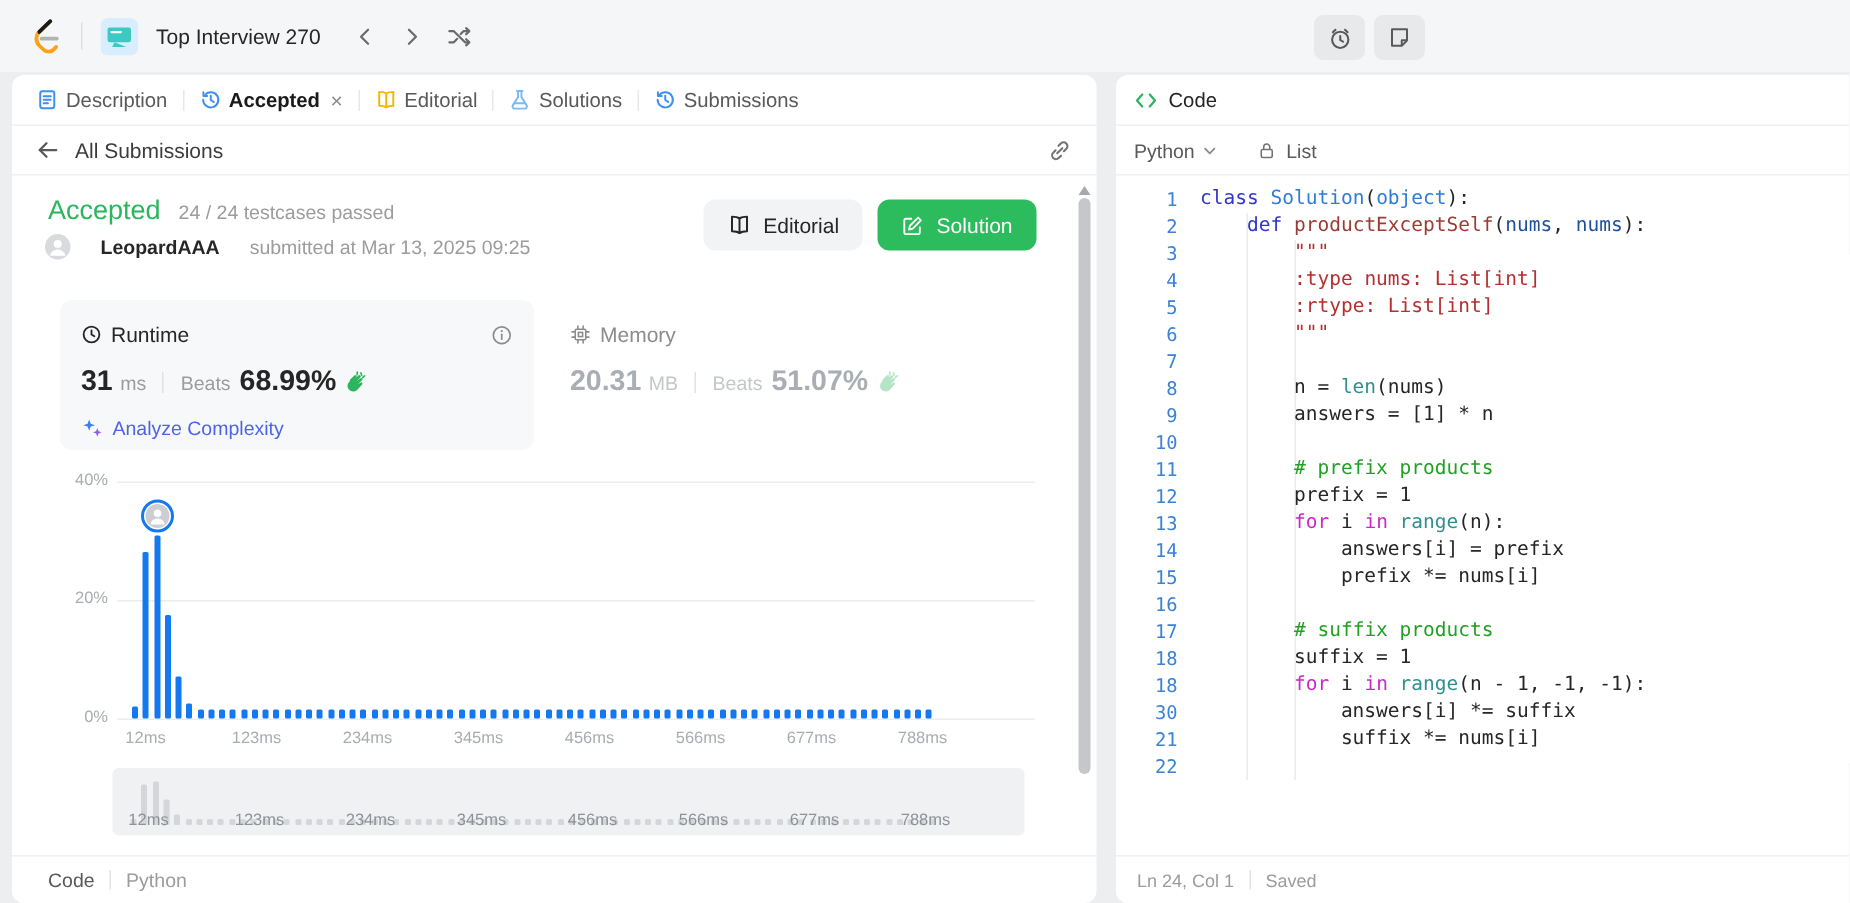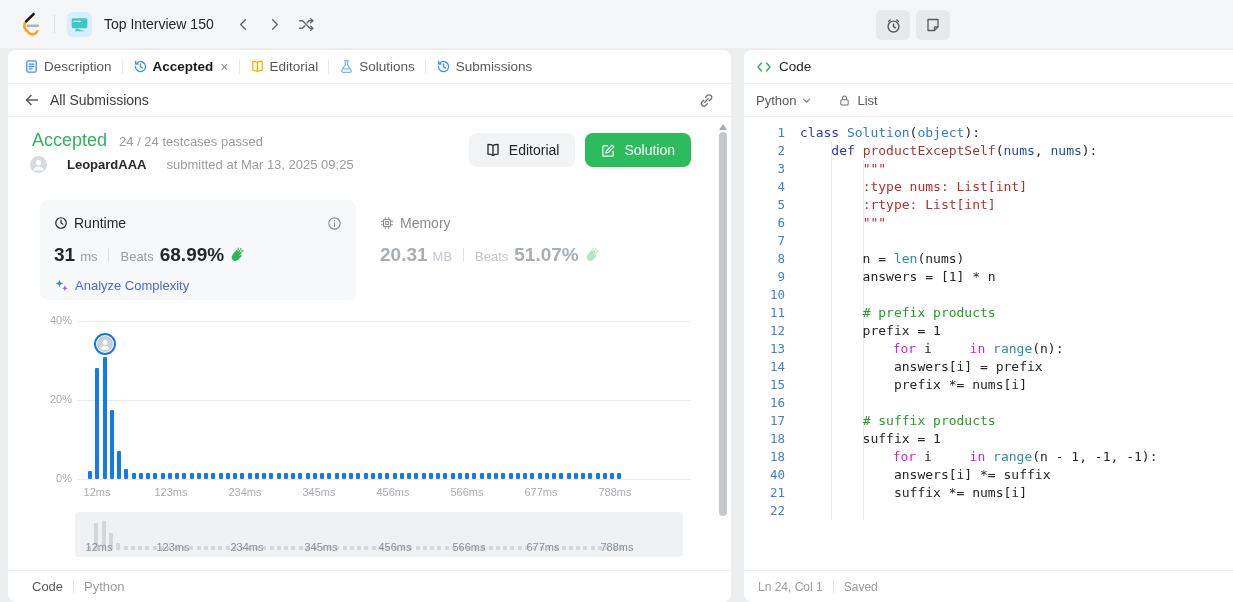--- a/index.html
+++ b/index.html
@@ -102,21 +102,21 @@
   .lang-select { display:flex; align-items:center; gap:5px; cursor:pointer; font-size:13px; }
   .auto-ind { display:flex; align-items:center; gap:6px; margin-left:26px; font-size:13px; cursor:pointer; }
 
   .code-area { position:absolute; left:0; top:67px; right:0; bottom:82px; overflow:hidden; font-family:"DejaVu Sans Mono", monospace; font-size:13px; cursor:text; }
   .code-lines { position:absolute; left:0; top:7px; right:0; }
   .code-line { display:flex; height:18px; line-height:18px; position:relative; }
   .ln { width:41px; text-align:right; color:#3c82d6; font-size:12.5px; flex:0 0 auto; }
   .ct { margin-left:15px; white-space:pre; }
   .tok-d { color:#262626; } .tok-k { color:#2f36c9; } .tok-c { color:#2e7cd6; }
   .tok-f { color:#9a3b34; } .tok-p { color:#1c4f9c; } .tok-s { color:#b62f2f; }
-  .tok-m { color:#22a022; } .tok-t { color:#ca29c9;margin-left:30px; } .tok-b { color:#2f9090; }
+  .tok-m { color:#22a022; } .tok-t { color:#ca29c9; } .tok-b { color:#2f9090; }
   .tok-n { color:#262626; }
   .indent-guide { position:absolute; width:1px; background:#ebebeb; }
 
   .code-status { position:absolute; left:0; right:0; top:520px; height:32px; border-top:1px solid #f0f0f0; display:flex; align-items:center; gap:10px; padding:0 14px; color:#9c9c9c; font-size:12px;text-align:right; }
 </style>
 </head>
 <body>
 
 <div class="topbar">
   <div class="topbar-left">
@@ -129,21 +129,21 @@
     </span>
     <span class="tb-divider"></span>
     <span class="icon plist-icon">
       <svg width="25" height="25" viewBox="0 0 24 24">
         <rect width="24" height="24" rx="5" fill="#d8edfd"></rect>
         <rect x="4.5" y="6" width="15" height="9.5" rx="1.5" fill="#3cc8c3"></rect>
         <path d="M7 9h6" stroke="#fff" stroke-width="1.4" stroke-linecap="round"></path>
         <path d="M9 15.5 7.5 18.5h9z" fill="#3cc8c3"></path>
       </svg>
     </span>
-    <span class="tb-title">Top Interview 150</span>
+    <span class="tb-title">Top Interview 270</span>
     <span class="tb-nav">
       <span class="icon">
         <svg width="15" height="15" viewBox="0 0 16 16">
             <path d="M10 3 5 8l5 5" fill="none" stroke="currentColor" stroke-width="1.6" stroke-linecap="round" stroke-linejoin="round"></path>
           </svg>
       </span>
       <span class="icon">
         <svg width="15" height="15" viewBox="0 0 16 16">
             <path d="M6 3l5 5-5 5" fill="none" stroke="currentColor" stroke-width="1.6" stroke-linecap="round" stroke-linejoin="round"></path>
           </svg>
@@ -674,21 +674,21 @@
         </div>
         <div class="code-line">
           <span class="ln">18</span>
           <span class="ct"><span class="tok-d">        suffix = </span><span class="tok-n">1</span></span>
         </div>
         <div class="code-line">
           <span class="ln">18</span>
           <span class="ct"><span class="tok-d">        </span><span class="tok-t">for</span><span class="tok-d"> i </span><span class="tok-t">in</span><span class="tok-d"> </span><span class="tok-b">range</span><span class="tok-d">(n - </span><span class="tok-n">1</span><span class="tok-d">, -</span><span class="tok-n">1</span><span class="tok-d">, -</span><span class="tok-n">1</span><span class="tok-d">):</span></span>
         </div>
         <div class="code-line">
-          <span class="ln">40</span>
+          <span class="ln">30</span>
           <span class="ct"><span class="tok-d">            answers[i] *= suffix</span></span>
         </div>
         <div class="code-line">
           <span class="ln">21</span>
           <span class="ct"><span class="tok-d">            suffix *= nums[i]</span></span>
         </div>
         <div class="code-line">
           <span class="ln">22</span>
           <span class="ct"></span>
         </div>

